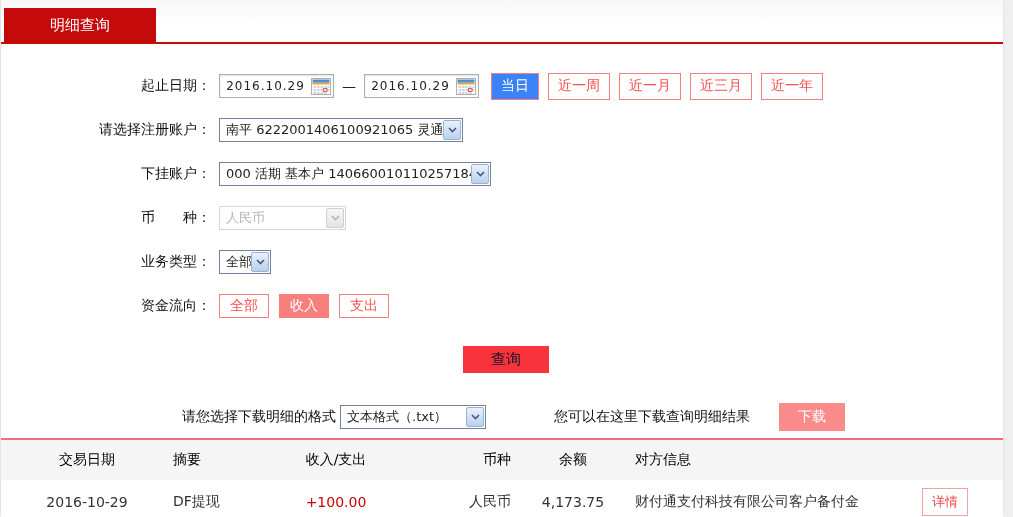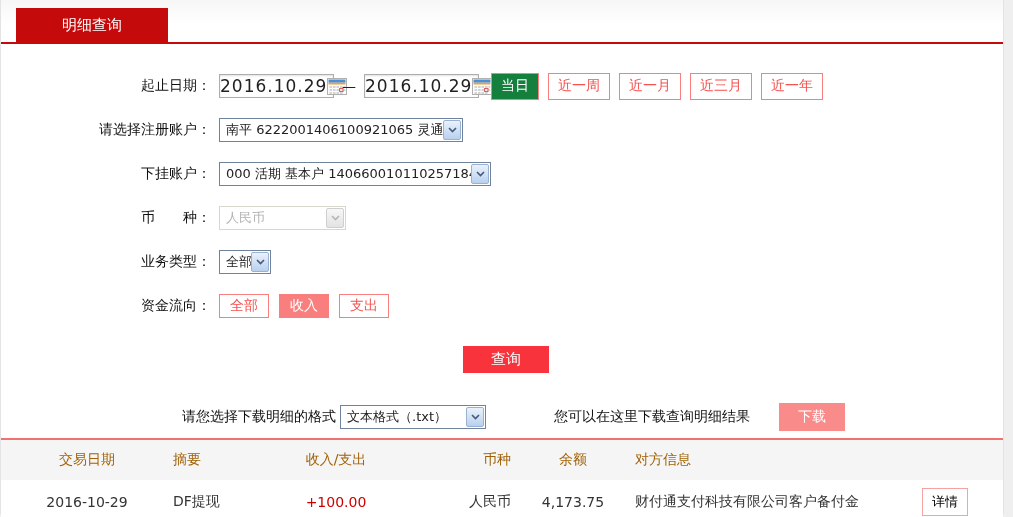--- a/index.html
+++ b/index.html
@@ -19,21 +19,21 @@
     position: relative;
   }
   
   .tabbar {
     padding-top: 8px;
     border-bottom: 2px solid #c40a0a;
     background: linear-gradient(#f7f7f7, #ffffff 60%);
   }
   .tab {
     display: inline-block;
-    margin-left: 15px;
+    margin-left: 3px;
     width: 152px;
     height: 34px;
     line-height: 34px;
     text-align: center;
     background: #c40a0a;
     color: #fff;
     font-size: 15px;
     cursor: pointer;
   }
   
@@ -59,39 +59,39 @@
     border: 1px solid #adadad;
     box-shadow: inset 0 1px 2px rgba(0,0,0,.12);
     background: #fff;
     display: flex;
     align-items: center;
     cursor: pointer;
   }
   .date-text {
     flex: 1;
     text-align: center;
-    font-size: 17px;
+    font-size: 12px;
     color: #222;
     letter-spacing: 1px;
   }
   .cal { width: 20px; height: 17px; margin-right: 2px; flex: none; display: inline-flex; }
   .dash { margin: 0 8px; font-size: 14px; color: #222; }
   
   .quick {
     height: 27px;
     padding: 0 9px;
     margin-left: 9px;
     background: #fff;
     border: 1px solid #f97f7f;
     color: #f6514e;
     font-size: 14px;
     font-family: inherit;
     cursor: pointer;
   }
-  .quick.active { background: #15803d; color: #fff; }
+  .quick.active { background: #3b82f6; color: #fff; }
   .quick.first { margin-left: 12px; }
   
   .sel {
     height: 24px;
     border: 1px solid #70839c;
     background: #fff;
     display: flex;
     align-items: center;
     cursor: pointer;
   }
@@ -137,21 +137,21 @@
   }
   .flow-btn.active { background: #f97f7f; color: #fff; }
   
   .query-row { margin-top: 28px; height: 27px; }
   .query-btn {
     margin-left: 462px;
     width: 86px;
     height: 27px;
     background: #f8333c;
     border: none;
-    color: #ffffff;
+    color: #0f172a;
     font-size: 15px;
     font-family: inherit;
     cursor: pointer;
   }
   
   .dl-row {
     margin-top: 30px;
     height: 28px;
     display: flex;
     align-items: center;
@@ -166,34 +166,34 @@
     background: #f98b8b;
     border: none;
     color: #fff;
     font-size: 14px;
     font-family: inherit;
     cursor: pointer;
   }
   
   .divider-red { margin-top: 7px; height: 2px; background: #f0716f; }
   .thead, .trow { display: flex; align-items: center; }
-  .thead { height: 40px; background: #f5f5f5; color: #a16207; font-size: 14px; }
+  .thead { height: 40px; background: #f5f5f5; color: #000000; font-size: 14px; }
   .trow { height: 44px; background: #fff; font-size: 14px; color: #333; border-bottom: 1px solid #c9c9c9; }
   .c1 { width: 172px; text-align: center; }
   .c2 { width: 88px;  text-align: left; }
   .c3 { width: 150px; text-align: center; }
   .c4 { width: 100px; text-align: right; }
   .c5 { width: 124px; text-align: center; }
   .c6 { width: 252px; text-align: left; white-space: nowrap; }
   .c7 { flex: 1; text-align: center; }
   .amount-in { color: #cc0000; }
   .detail-btn {
     background: #fff;
     border: 1px solid #f5a2a2;
-    color: #000000;
+    color: #ef4444;
     font-size: 13px;
     font-family: Liberation Mono, monospace;
     padding: 4px 9px;
     cursor: pointer;
   }
 </style>
 </head>
 <body>
 
 <div class="panel">

